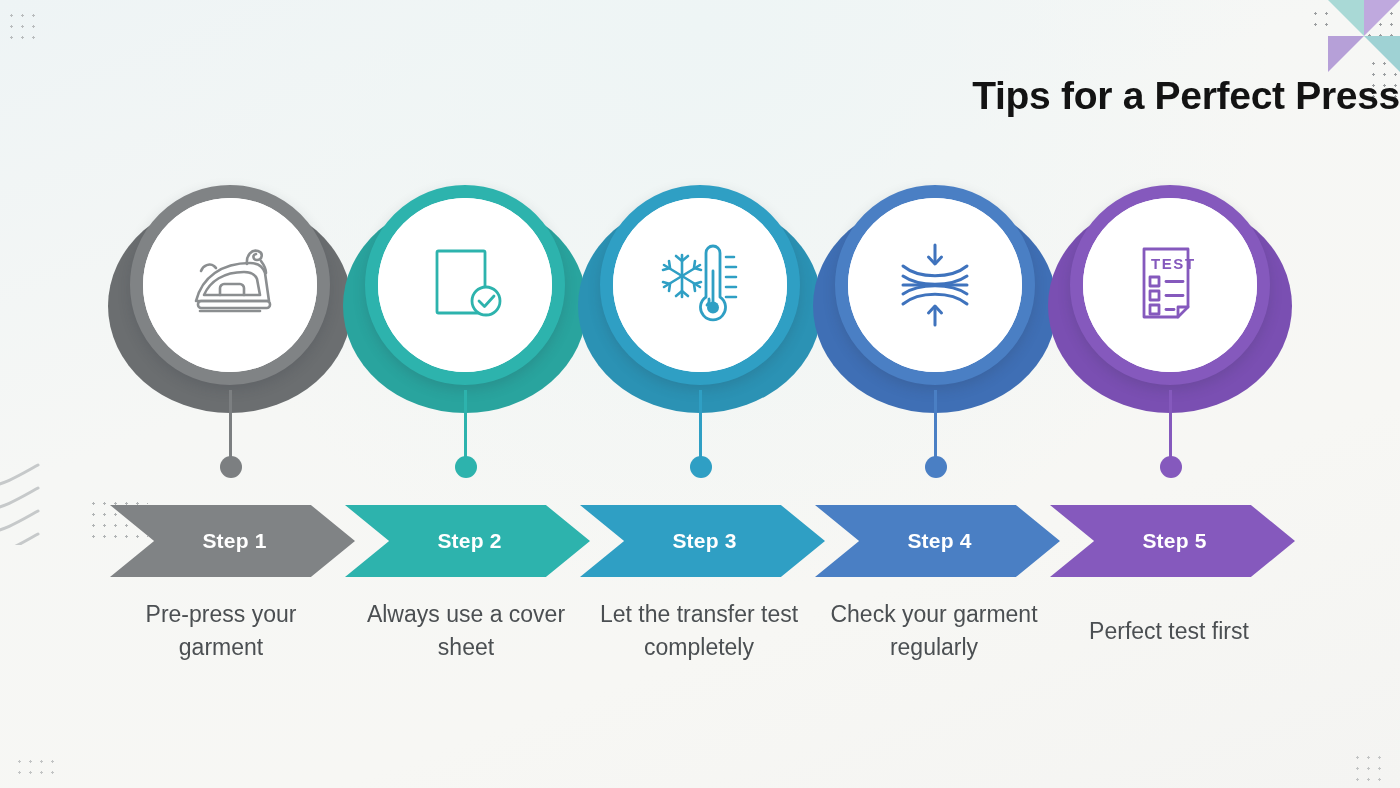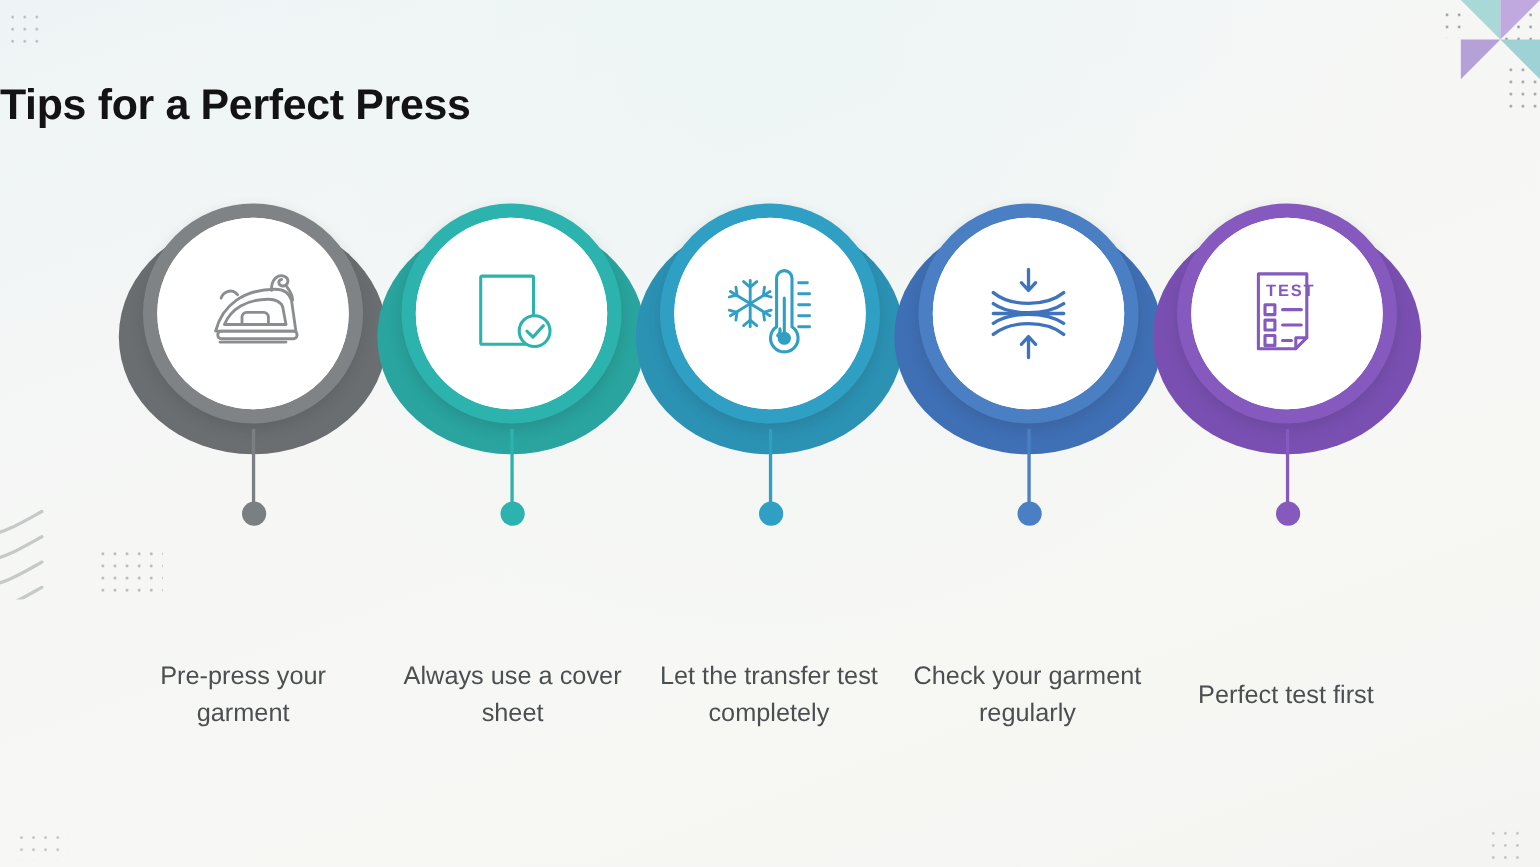--- a/index.html
+++ b/index.html
@@ -31,21 +31,21 @@
     background-size: 11px 11px;
     color: #b9bcbd;
   }
   .tri { position: absolute; width: 0; height: 0; }
 
   
   #title {
     position: absolute;
     left: 0; right: 0;
     top: 74px;
-    text-align: left;
+    text-align: right;
     font-size: 39px;
     font-weight: bold;
     letter-spacing: -0.3px;
     color: #131313;
   }
 
   
   #circles {
     position: absolute;
     left: 0; top: 185px;
@@ -286,20 +286,37 @@
 
   <div class="stem" style="left:699px; background:#2f9fc4;"></div>
   <div class="stemdot" style="left:690px; background:#2f9fc4;"></div>
 
   <div class="stem" style="left:934px; background:#4a7fc4;"></div>
   <div class="stemdot" style="left:925px; background:#4a7fc4;"></div>
 
   <div class="stem" style="left:1169px; background:#8559bd;"></div>
   <div class="stemdot" style="left:1160px; background:#8559bd;"></div>
 
+  <div id="arrows">
+    <div class="arrow" style="left:110px; width:245px; background:#808385;">
+      <span>Step 1</span>
+    </div>
+    <div class="arrow" style="left:345px; width:245px; background:#2db3ad;">
+      <span>Step 2</span>
+    </div>
+    <div class="arrow" style="left:580px; width:245px; background:#2f9fc4;">
+      <span>Step 3</span>
+    </div>
+    <div class="arrow" style="left:815px; width:245px; background:#4a7fc4;">
+      <span>Step 4</span>
+    </div>
+    <div class="arrow" style="left:1050px; width:245px; background:#8559bd;">
+      <span>Step 5</span>
+    </div>
+  </div>
 
   <div id="captions">
     <div class="caption" style="left:110px; width:222px;">Pre-press your garment</div>
     <div class="caption" style="left:355px; width:222px;">Always use a cover sheet</div>
     <div class="caption" style="left:588px; width:222px;">Let the transfer test completely</div>
     <div class="caption" style="left:823px; width:222px;">Check your garment regularly</div>
     <div class="caption" style="left:1058px; width:222px; top:17px;">Perfect test first</div>
   </div>
 
 </div>

